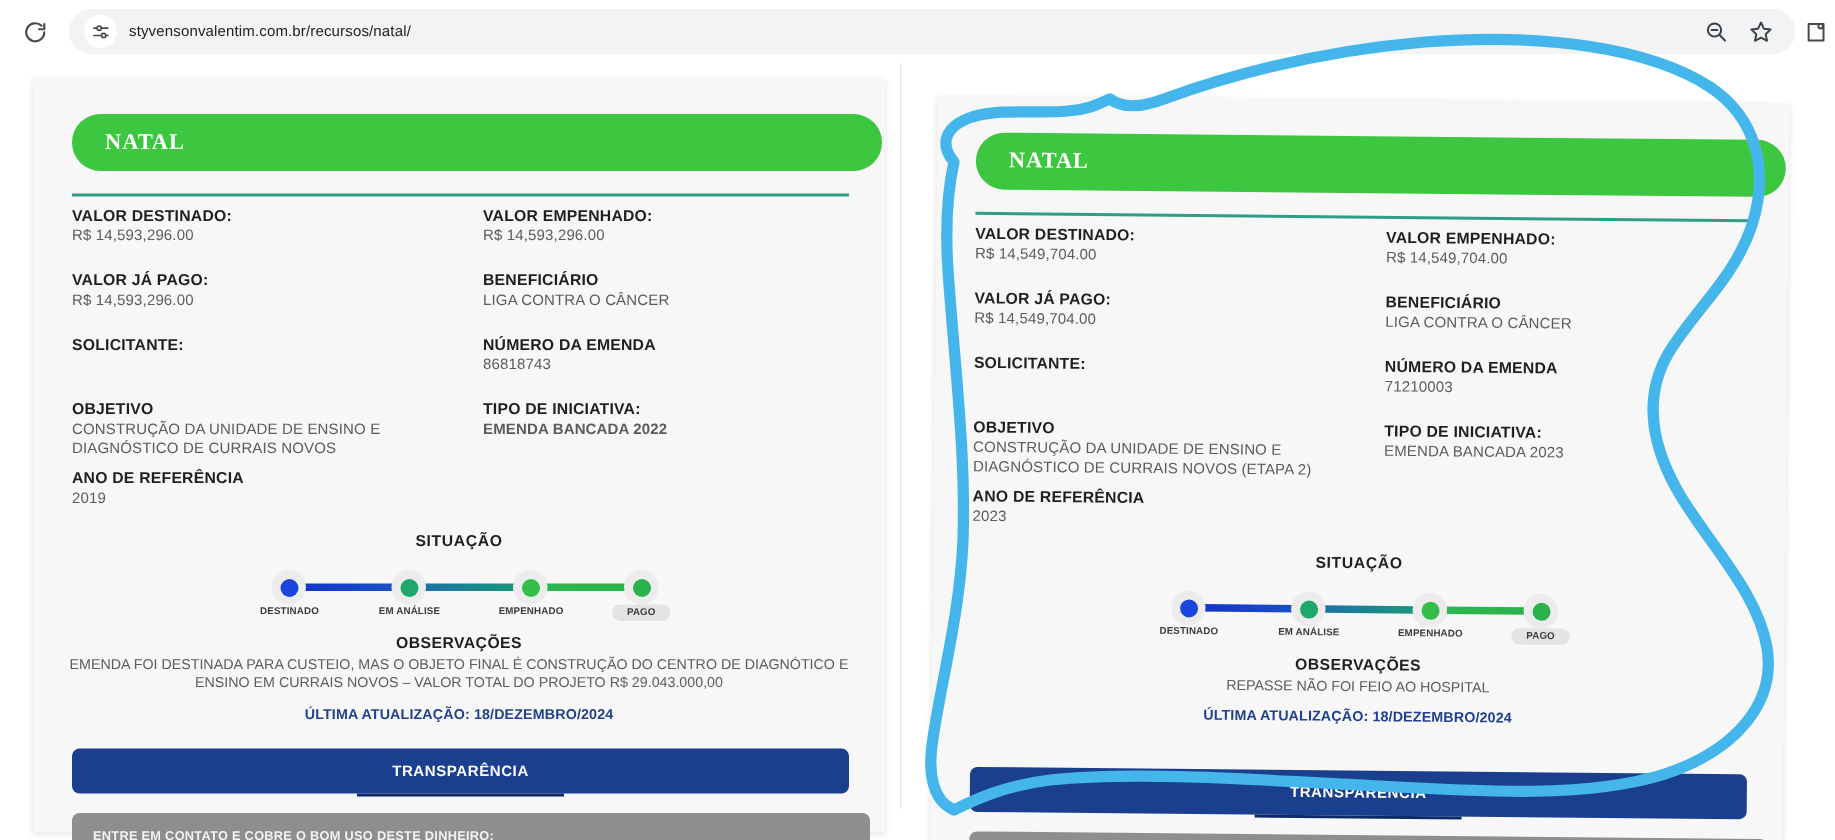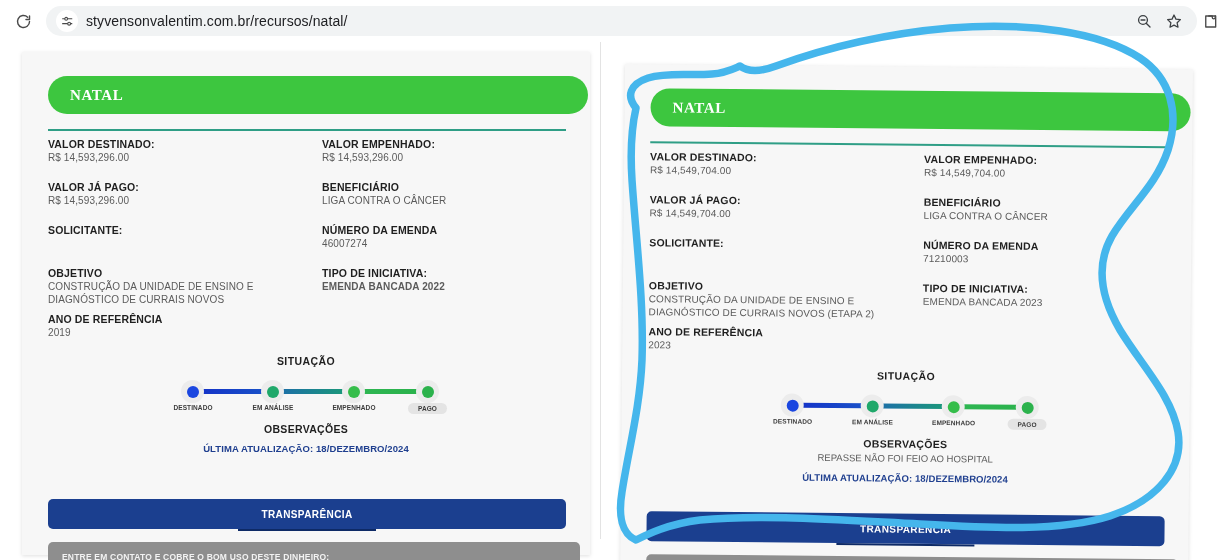--- a/index.html
+++ b/index.html
@@ -23,21 +23,21 @@
     margin-left:8px;height:30px;flex:1 1 auto;border-radius:15px;
     background:#f1f3f4;display:flex;align-items:center;padding:0 10px;
     min-width:0;
   }
   .site-icon{
     width:22px;height:22px;border-radius:50%;background:#ffffff;
     display:flex;align-items:center;justify-content:center;flex:0 0 auto;
     margin-right:8px;cursor:pointer;
   }
   .url-text{
-    font-size:14px;color:#202124;white-space:nowrap;overflow:hidden;
+    font-size:10px;color:#202124;white-space:nowrap;overflow:hidden;
     text-overflow:ellipsis;letter-spacing:.1px;
   }
   .omni-actions{display:flex;align-items:center;gap:4px;margin-left:auto;flex:0 0 auto;}
   .chrome-icon{
     width:26px;height:26px;border-radius:50%;display:flex;align-items:center;
     justify-content:center;cursor:pointer;
   }
   .ext-icon{
     width:26px;height:26px;display:flex;align-items:center;justify-content:center;
     margin-right:0px;cursor:pointer;flex:0 0 auto;
@@ -195,21 +195,21 @@
             <div class="fld-lbl" style="font-size:10.5px;">BENEFICIÁRIO</div>
             <div class="fld-val" style="font-size:10px;">LIGA CONTRA O CÂNCER</div>
           </div>
 
           <div class="fld" style="left:26px;top:172px;width:250px;">
             <div class="fld-lbl" style="font-size:10.5px;">SOLICITANTE:</div>
             <div class="fld-val" style="font-size:10px;"></div>
           </div>
           <div class="fld" style="left:300px;top:172px;width:250px;">
             <div class="fld-lbl" style="font-size:10.5px;">NÚMERO DA EMENDA</div>
-            <div class="fld-val" style="font-size:10px;">46007274</div>
+            <div class="fld-val" style="font-size:10px;">86818743</div>
           </div>
 
           <div class="fld" style="left:26px;top:215px;width:250px;">
             <div class="fld-lbl" style="font-size:10.5px;">OBJETIVO</div>
             <div class="fld-val wrap" style="font-size:10px;">CONSTRUÇÃO DA UNIDADE DE ENSINO E DIAGNÓSTICO DE CURRAIS NOVOS</div>
           </div>
           <div class="fld" style="left:300px;top:215px;width:250px;">
             <div class="fld-lbl" style="font-size:10.5px;">TIPO DE INICIATIVA:</div>
             <div class="fld-val" style="font-size:10px;font-weight:bold;">EMENDA BANCADA 2022</div>
           </div>
@@ -240,20 +240,21 @@
                 <span class="dot" style="width:12px;height:12px;background:#2bb24c;"></span>
               </div>
 
               <div class="steplbl" style="left:-11px;top:28px;width:62px;font-size:6.5px;">DESTINADO</div>
               <div class="steplbl" style="left:69px;top:28px;width:62px;font-size:6.5px;">EM ANÁLISE</div>
               <div class="steplbl" style="left:150px;top:28px;width:62px;font-size:6.5px;">EMPENHADO</div>
               <div class="steplbl pill" style="left:235px;top:27px;width:39px;padding:2px 0;font-size:6.5px;">PAGO</div>
             </div>
 
             <div class="obs-title" style="margin-top:13px;font-size:10.5px;">OBSERVAÇÕES</div>
+            <div class="obs-text" style="margin:3px auto 0;width:520px;font-size:9.5px;">EMENDA FOI DESTINADA PARA CUSTEIO, MAS O OBJETO FINAL É CONSTRUÇÃO DO CENTRO DE DIAGNÓTICO E ENSINO EM CURRAIS NOVOS – VALOR TOTAL DO PROJETO R$ 29.043.000,00</div>
             <div class="upd" style="margin-top:8px;font-size:9.5px;">ÚLTIMA ATUALIZAÇÃO: 18/DEZEMBRO/2024</div>
           </div>
 
           <div class="btn-underline" style="left:216px;top:477px;width:138px;"></div>
           <div class="btn-primary" style="left:26px;top:447px;width:518px;height:30px;">
             <span style="font-size:10px;">TRANSPARÊNCIA</span>
           </div>
           <div class="btn-gray" style="left:26px;top:490px;width:518px;height:30px;padding-left:14px;">
             <span style="font-size:8.5px;">ENTRE EM CONTATO E COBRE O BOM USO DESTE DINHEIRO:</span>
           </div>

